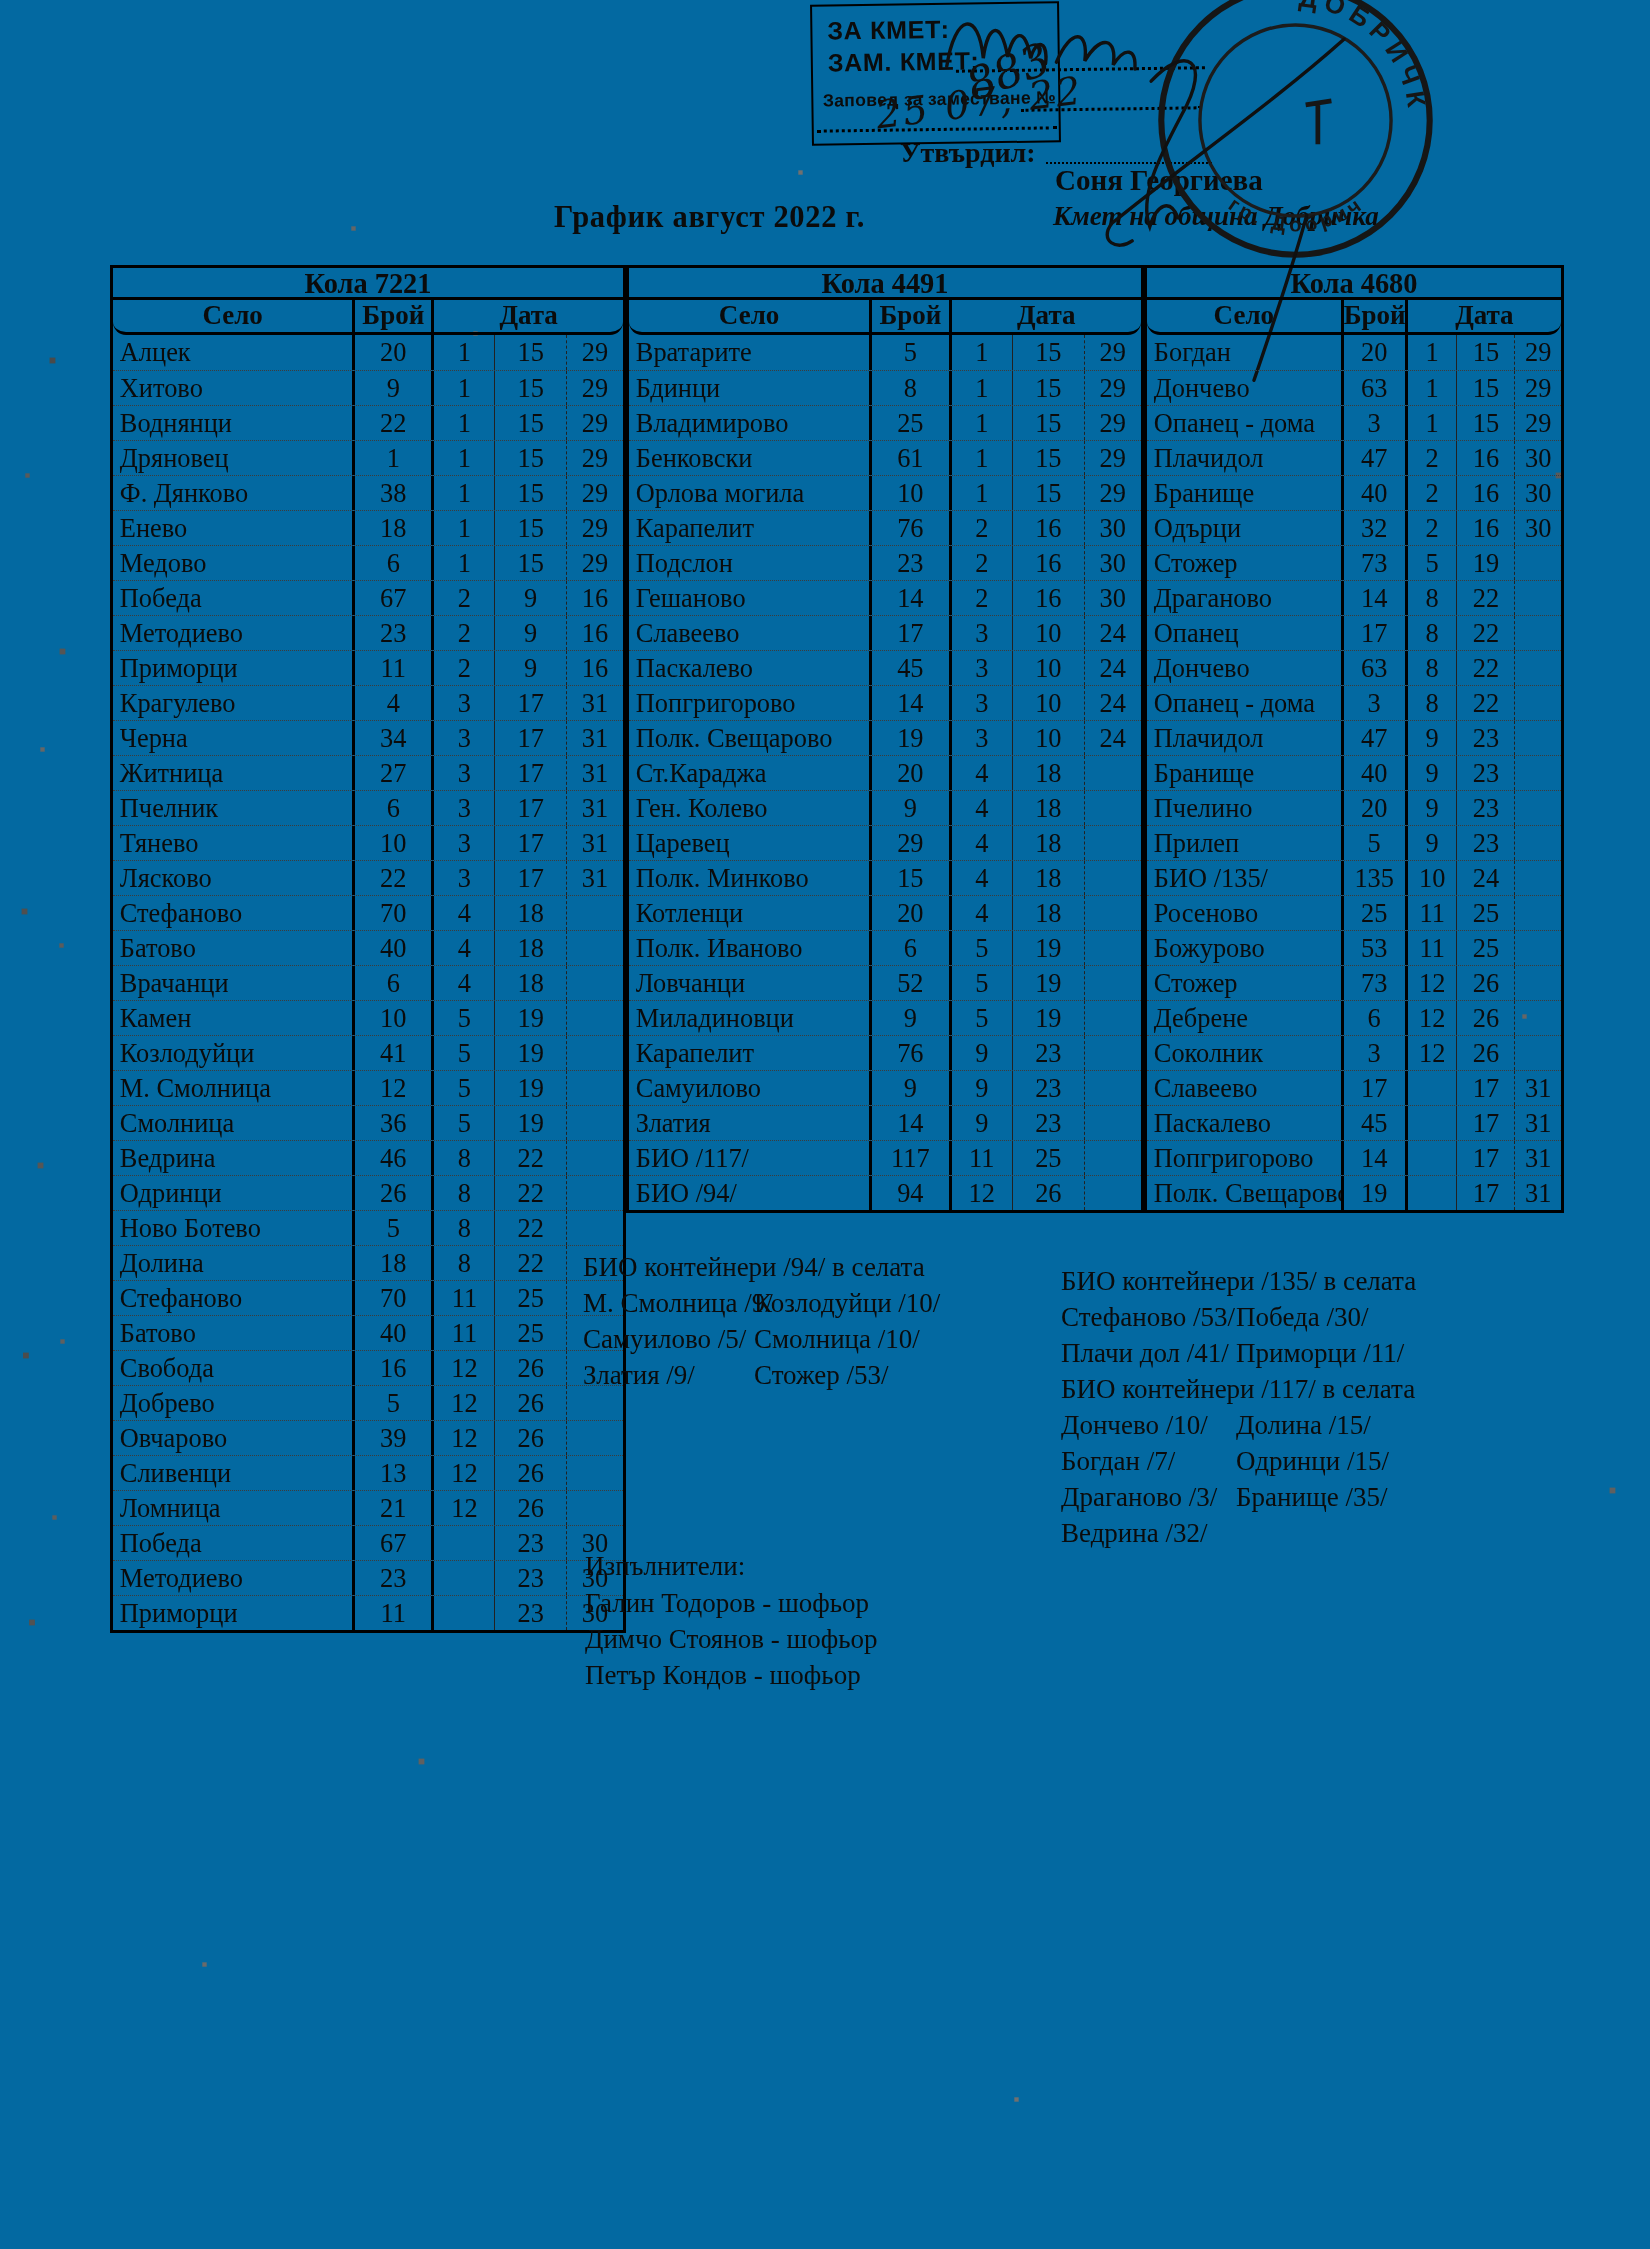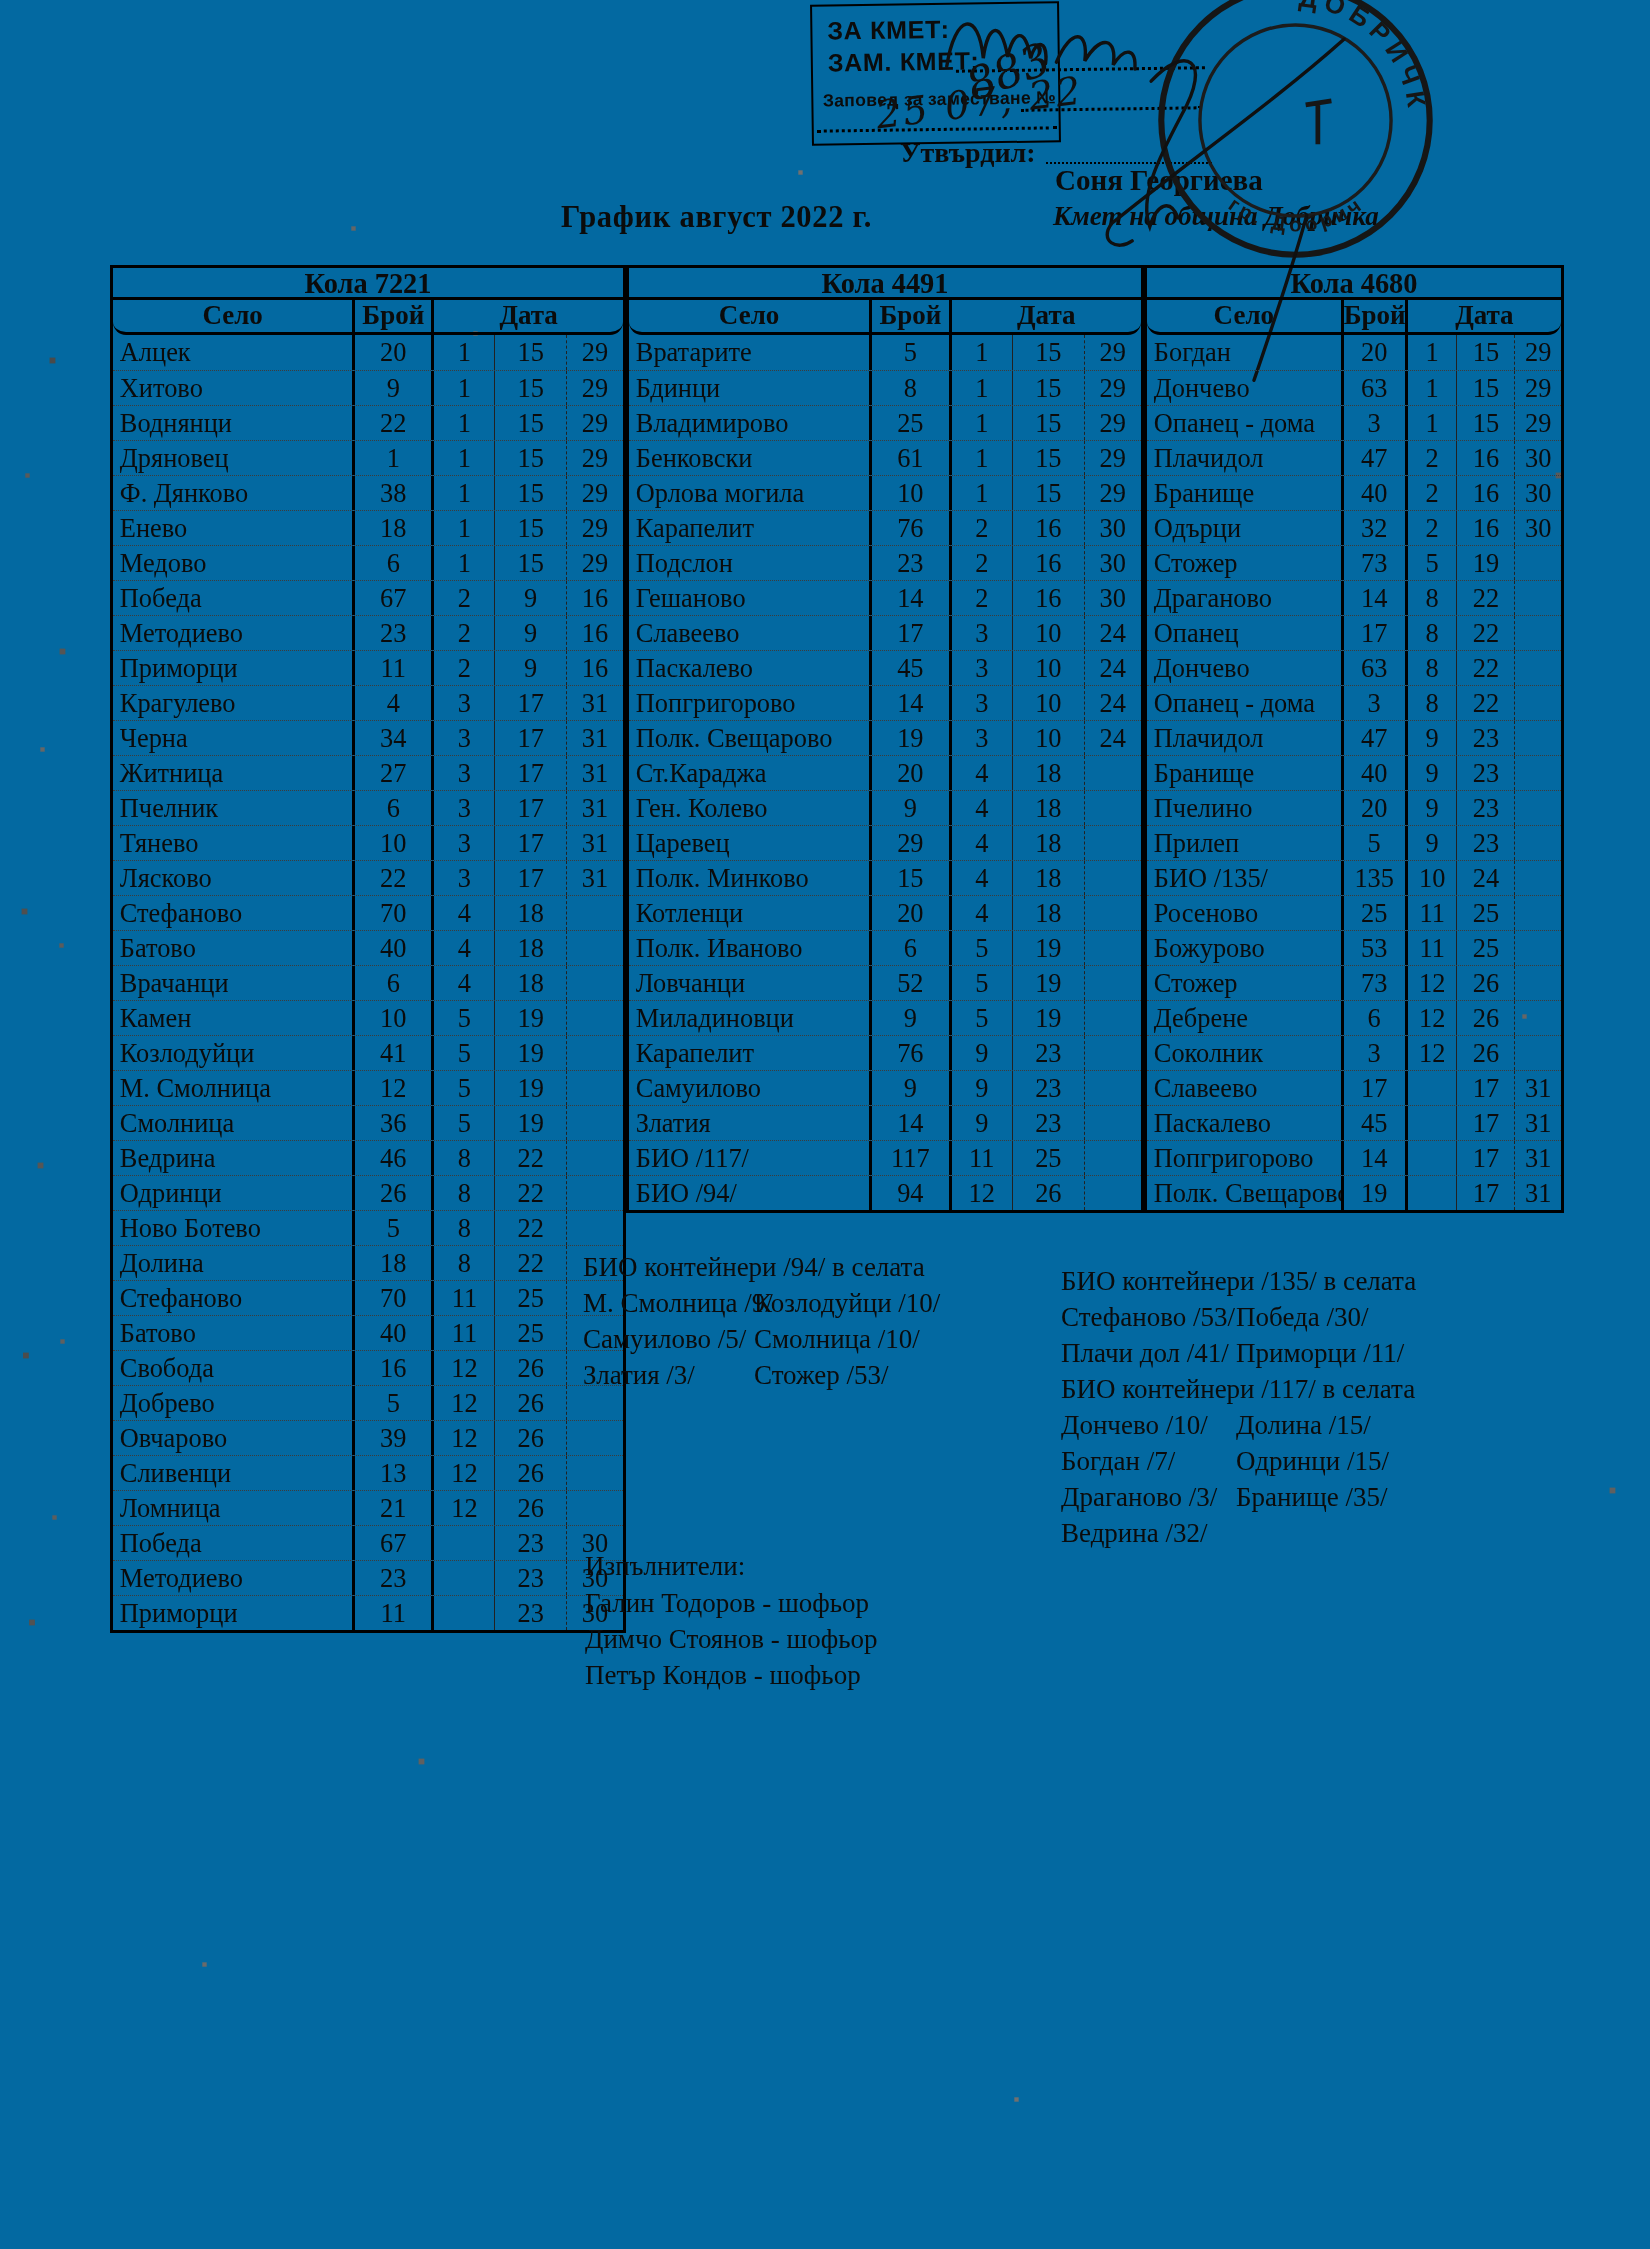--- a/index.html
+++ b/index.html
@@ -2,21 +2,21 @@
 <html style="font-size:10.8px"><head>
 <meta charset="utf-8">
 <style>
   html,body{margin:0;padding:0;background:#e8e8e8;}
   .page{
     position:relative;width:1651px;height:2250px;background:#0369a1;overflow:hidden;
     font-family:"Liberation Serif",serif;color:#0b0b0b;
   }
   .abs{position:absolute;}
   
-  .doc-title{left:554px;top:200px;font-size:30.5px;font-weight:bold;letter-spacing:0.7px;margin-left:7px;}
+  .doc-title{left:554px;top:200px;font-size:30.5px;font-weight:bold;letter-spacing:0.7px;}
   .stamp-box{
     left:811px;top:2.7px;width:245px;height:137px;border:2.7px solid #000;
     transform:rotate(-0.8deg);font-family:"Liberation Sans",sans-serif;
   }
   .sb-line1{left:15px;top:9.5px;font-size:25px;font-weight:bold;letter-spacing:0.7px;}
   .sb-line2{left:15px;top:42px;font-size:25px;font-weight:bold;letter-spacing:0.7px;}
   .sb-line3{left:9.5px;top:84px;font-size:17.6px;font-weight:600;letter-spacing:0.3px;}
   .dotline{border-bottom:3.4px dotted #000;height:0;}
   .dl1{left:143px;top:65px;width:249px;}
   .dl2{left:207px;top:105px;width:181px;}
@@ -757,21 +757,21 @@
           <div class="cd3">31</div>
         </div>
       </div>
   </div>
 
   <div class="notes notes-mid">
     <div class="note-header">БИО контейнери /94/ в селата</div>
     <div>
         <div class="note-pair"><span>М. Смолница /9/</span><span>Козлодуйци /10/</span></div>
         <div class="note-pair"><span>Самуилово /5/</span><span>Смолница /10/</span></div>
-        <div class="note-pair"><span>Златия /3/</span><span>Стожер /53/</span></div>
+        <div class="note-pair"><span>Златия /9/</span><span>Стожер /53/</span></div>
       </div>
   </div>
 
   <div class="notes notes-right">
     <div class="note-header">БИО контейнери /135/ в селата</div>
     <div>
         <div class="note-pair"><span>Стефаново /53/</span><span>Победа /30/</span></div>
         <div class="note-pair"><span>Плачи дол /41/</span><span>Приморци /11/</span></div>
       </div>
     <div class="note-header">БИО контейнери /117/ в селата</div>

